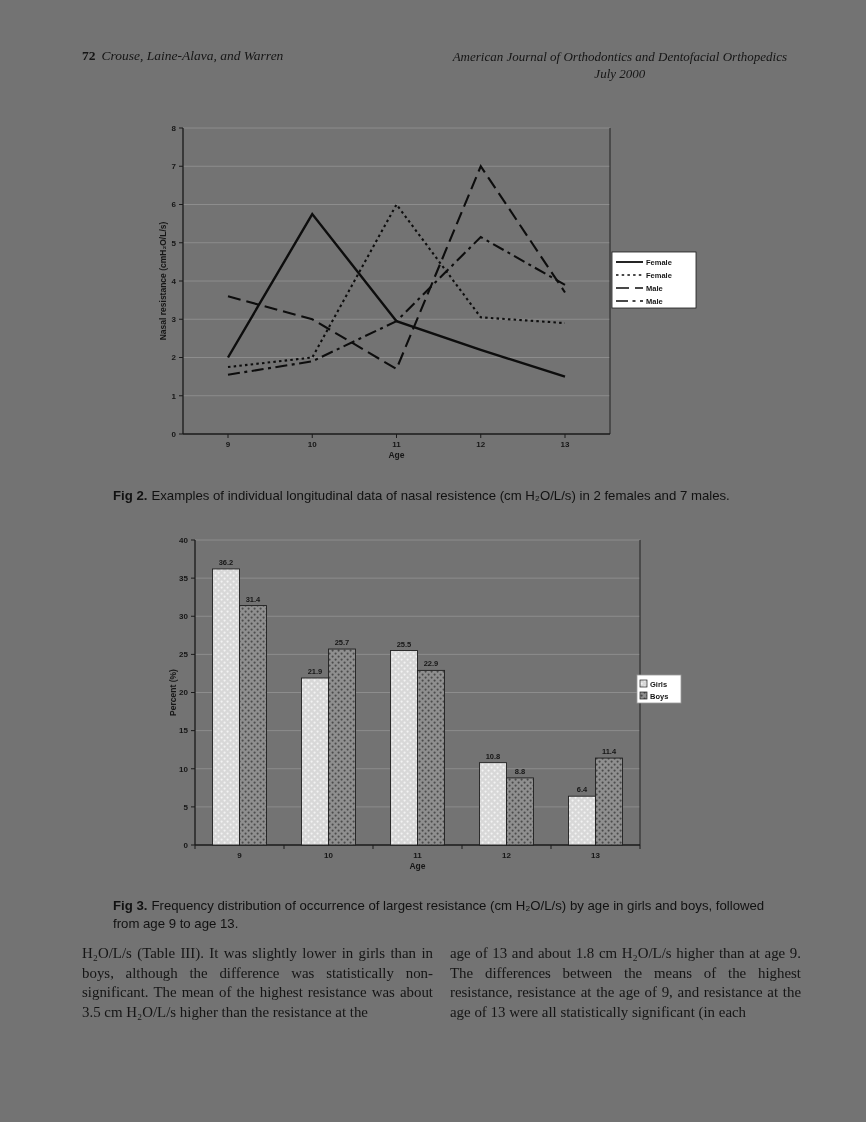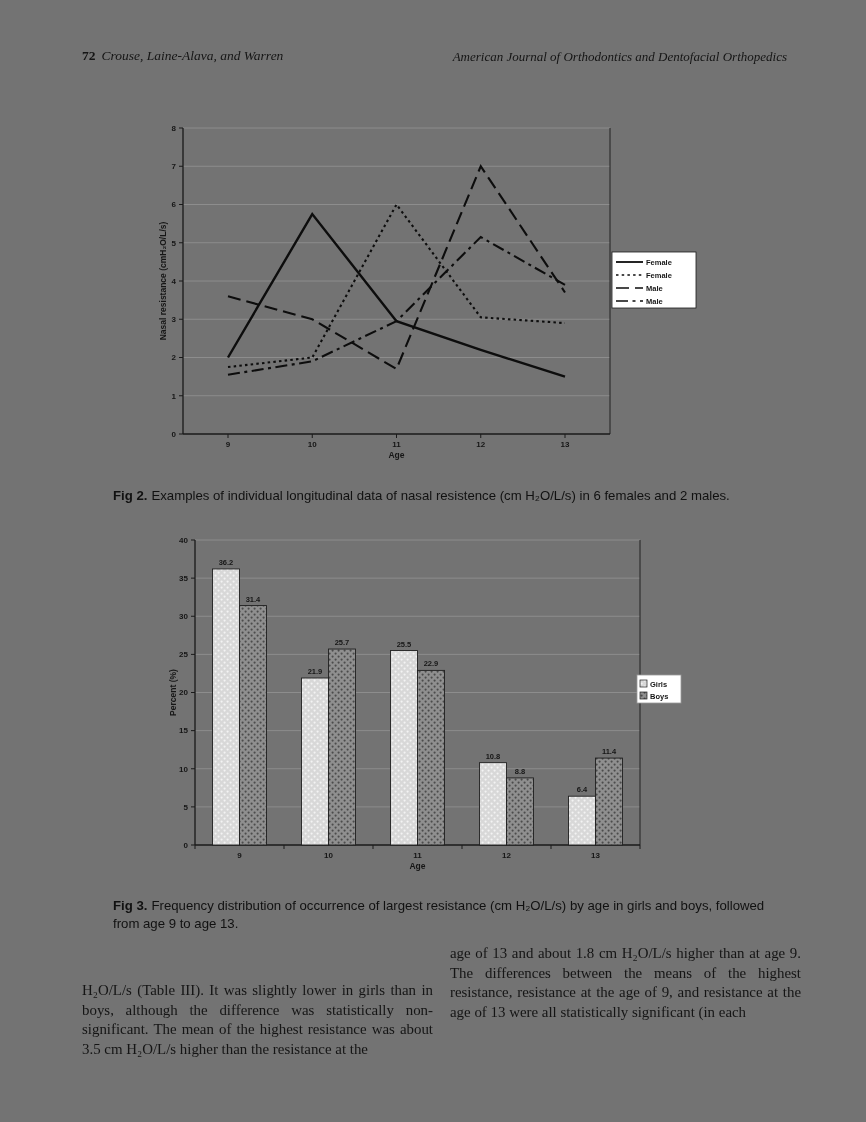--- a/index.html
+++ b/index.html
@@ -19,33 +19,34 @@
   svg .legend-text{font:600 7.5px "Liberation Sans","DejaVu Sans",sans-serif;fill:#161616;}
   svg .bar-label{font:700 7.5px "Liberation Sans","DejaVu Sans",sans-serif;fill:#161616;}
   
   .caption{position:absolute;left:113px;width:660px;font-family:"Liberation Sans","DejaVu Sans",sans-serif;
            font-size:13.2px;line-height:17.5px;color:#111;}
   #fig2-caption{top:474px;}
   #fig3-caption{top:884px;}
   .cap-label{font-weight:bold;margin-right:4px;text-align:right;}
   
   .body-col{position:absolute;top:944px;width:351px;font-size:14.9px;line-height:19.6px;text-align:justify;}
-  #col-left{left:82px;margin-top:37px;}
+  #col-left{left:82px;}
   #col-right{left:450px;}
 </style>
 </head>
 <body>
 
 <div class="page">
 
   <div class="hdr-left">
     <span class="pagenum">72</span><span class="authors">Crouse, Laine-Alava, and Warren</span>
   </div>
   <div class="hdr-right">
     <div>American Journal of Orthodontics and Dentofacial Orthopedics</div>
+    <div>July 2000</div>
   </div>
 
   <svg id="fig2-chart" class="chart" width="560" height="360" viewBox="0 0 560 360">
       <line x1="33" y1="324" x2="460" y2="324" stroke="#1a1a1a" stroke-width="1.3"></line>
       <line x1="29" y1="324" x2="33" y2="324" stroke="#1a1a1a" stroke-width="1"></line>
       <text x="26" y="326.8" text-anchor="end" class="tick">0</text>
       <line x1="33" y1="285.75" x2="460" y2="285.75" stroke="#909090" stroke-width="0.9"></line>
       <line x1="29" y1="285.75" x2="33" y2="285.75" stroke="#1a1a1a" stroke-width="1"></line>
       <text x="26" y="288.55" text-anchor="end" class="tick">1</text>
       <line x1="33" y1="247.5" x2="460" y2="247.5" stroke="#909090" stroke-width="0.9"></line>
@@ -92,21 +93,21 @@
       <text x="496" y="154.8" class="legend-text">Female</text>
       <line x1="466" y1="165" x2="493" y2="165" stroke="#0d0d0d" stroke-width="1.6" stroke-dasharray="2.5,3.2"></line>
       <text x="496" y="167.8" class="legend-text">Female</text>
       <line x1="466" y1="178" x2="493" y2="178" stroke="#0d0d0d" stroke-width="1.6" stroke-dasharray="13,6"></line>
       <text x="496" y="180.8" class="legend-text">Male</text>
       <line x1="466" y1="191" x2="493" y2="191" stroke="#0d0d0d" stroke-width="1.6" stroke-dasharray="12,4.5,3,4.5"></line>
       <text x="496" y="193.8" class="legend-text">Male</text>
     </svg>
 
   <p class="caption" id="fig2-caption">
-    <span class="cap-label">Fig 2.</span><span>Examples of individual longitudinal data of nasal resistence (cm H₂O/L/s) in 6 females and 2 males.</span>
+    <span class="cap-label">Fig 2.</span><span>Examples of individual longitudinal data of nasal resistence (cm H₂O/L/s) in 2 females and 7 males.</span>
   </p>
 
   <svg id="fig3-chart" class="chart" width="540" height="360" viewBox="0 0 540 360">
       <defs>
         <pattern id="pat-light" width="6" height="6" patternUnits="userSpaceOnUse">
           <rect x="0" y="0" width="6" height="6" fill="#d8d8d8"></rect>
           <circle cx="1.6" cy="1.6" r="1.1" fill="#f3f3f3"></circle>
           <circle cx="4.6" cy="4.6" r="1.1" fill="#f3f3f3"></circle>
         </pattern>
         <pattern id="pat-dark" width="6" height="6" patternUnits="userSpaceOnUse">

